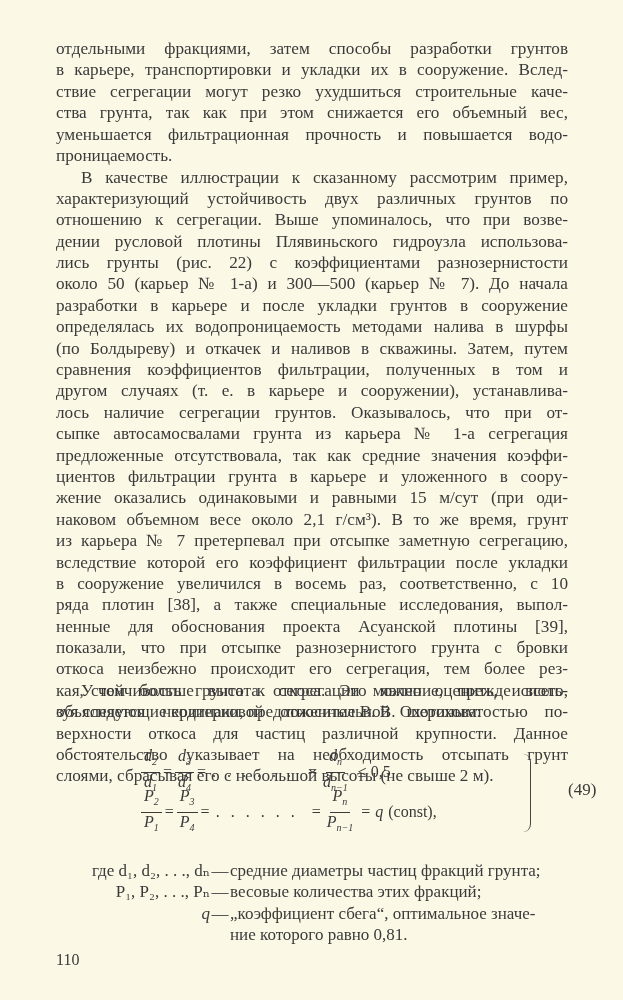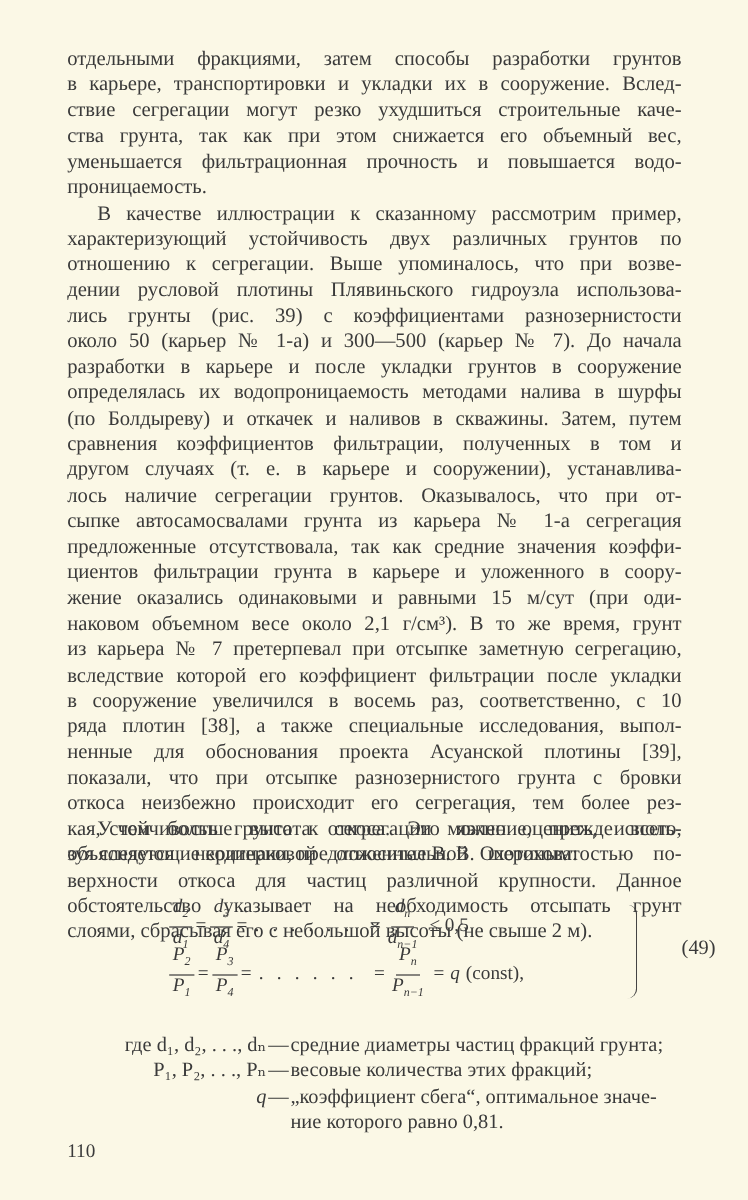--- a/index.html
+++ b/index.html
@@ -29,21 +29,21 @@
   sub { font-size: 10px; }
   .frow { position: absolute; left: 0; height: 40px; display: flex; align-items: center; white-space: nowrap; }
   .frow1 { top: 0; }
   .frow2 { top: 40px; }
   .dots { letter-spacing: 11px; margin: 0 6px; }
   .brace {
     position: absolute; left: 382px; top: 2px; width: 10px; height: 78px;
     border-right: 1.5px solid #444; border-radius: 0 8px 8px 0;
   }
   .eqno { position: absolute; left: 430px; top: 28px; font-size: 17px; }
-  .legend { position: absolute; left: 60px; top: 860px; width: 520px; font-size: 17px; line-height: 21.4px; }
+  .legend { position: absolute; left: 48px; top: 860px; width: 520px; font-size: 17px; line-height: 21.4px; }
   .lrow { display: flex; height: 21.4px; }
   .lsym { width: 162px; text-align: right; white-space: nowrap; }
   .ldash { width: 20px; text-align: center; }
   .ldesc { flex: 1; white-space: nowrap; }
   .page-number { position: absolute; left: 56px; top: 923px; font-size: 16px; margin-top: 28px; }
 </style>
 </head>
 <body>
 
 <div class="page">
@@ -55,21 +55,21 @@
     <span class="line">ства грунта, так как при этом снижается его объемный вес,</span>
     <span class="line">уменьшается фильтрационная прочность и повышается водо-</span>
     <span class="line last">проницаемость.</span>
   </div>
 
   <div class="text-block" style="top:166.5px;">
     <span class="line indent">В качестве иллюстрации к сказанному рассмотрим пример,</span>
     <span class="line">характеризующий устойчивость двух различных грунтов по</span>
     <span class="line">отношению к сегрегации. Выше упоминалось, что при возве-</span>
     <span class="line">дении русловой плотины Плявиньского гидроузла использова-</span>
-    <span class="line">лись грунты (рис. 39) с коэффициентами разнозернистости</span>
+    <span class="line">лись грунты (рис. 22) с коэффициентами разнозернистости</span>
     <span class="line">около 50 (карьер № 1-а) и 300—500 (карьер № 7). До начала</span>
     <span class="line">разработки в карьере и после укладки грунтов в сооружение</span>
     <span class="line">определялась их водопроницаемость методами налива в шурфы</span>
     <span class="line">(по Болдыреву) и откачек и наливов в скважины. Затем, путем</span>
     <span class="line">сравнения коэффициентов фильтрации, полученных в том и</span>
     <span class="line">другом случаях (т. е. в карьере и сооружении), устанавлива-</span>
     <span class="line">лось наличие сегрегации грунтов. Оказывалось, что при от-</span>
     <span class="line">сыпке автосамосвалами грунта из карьера № 1-а сегрегация</span>
     <span class="line">предложенные отсутствовала, так как средние значения коэффи-</span>
     <span class="line">циентов фильтрации грунта в карьере и уложенного в соору-</span>

